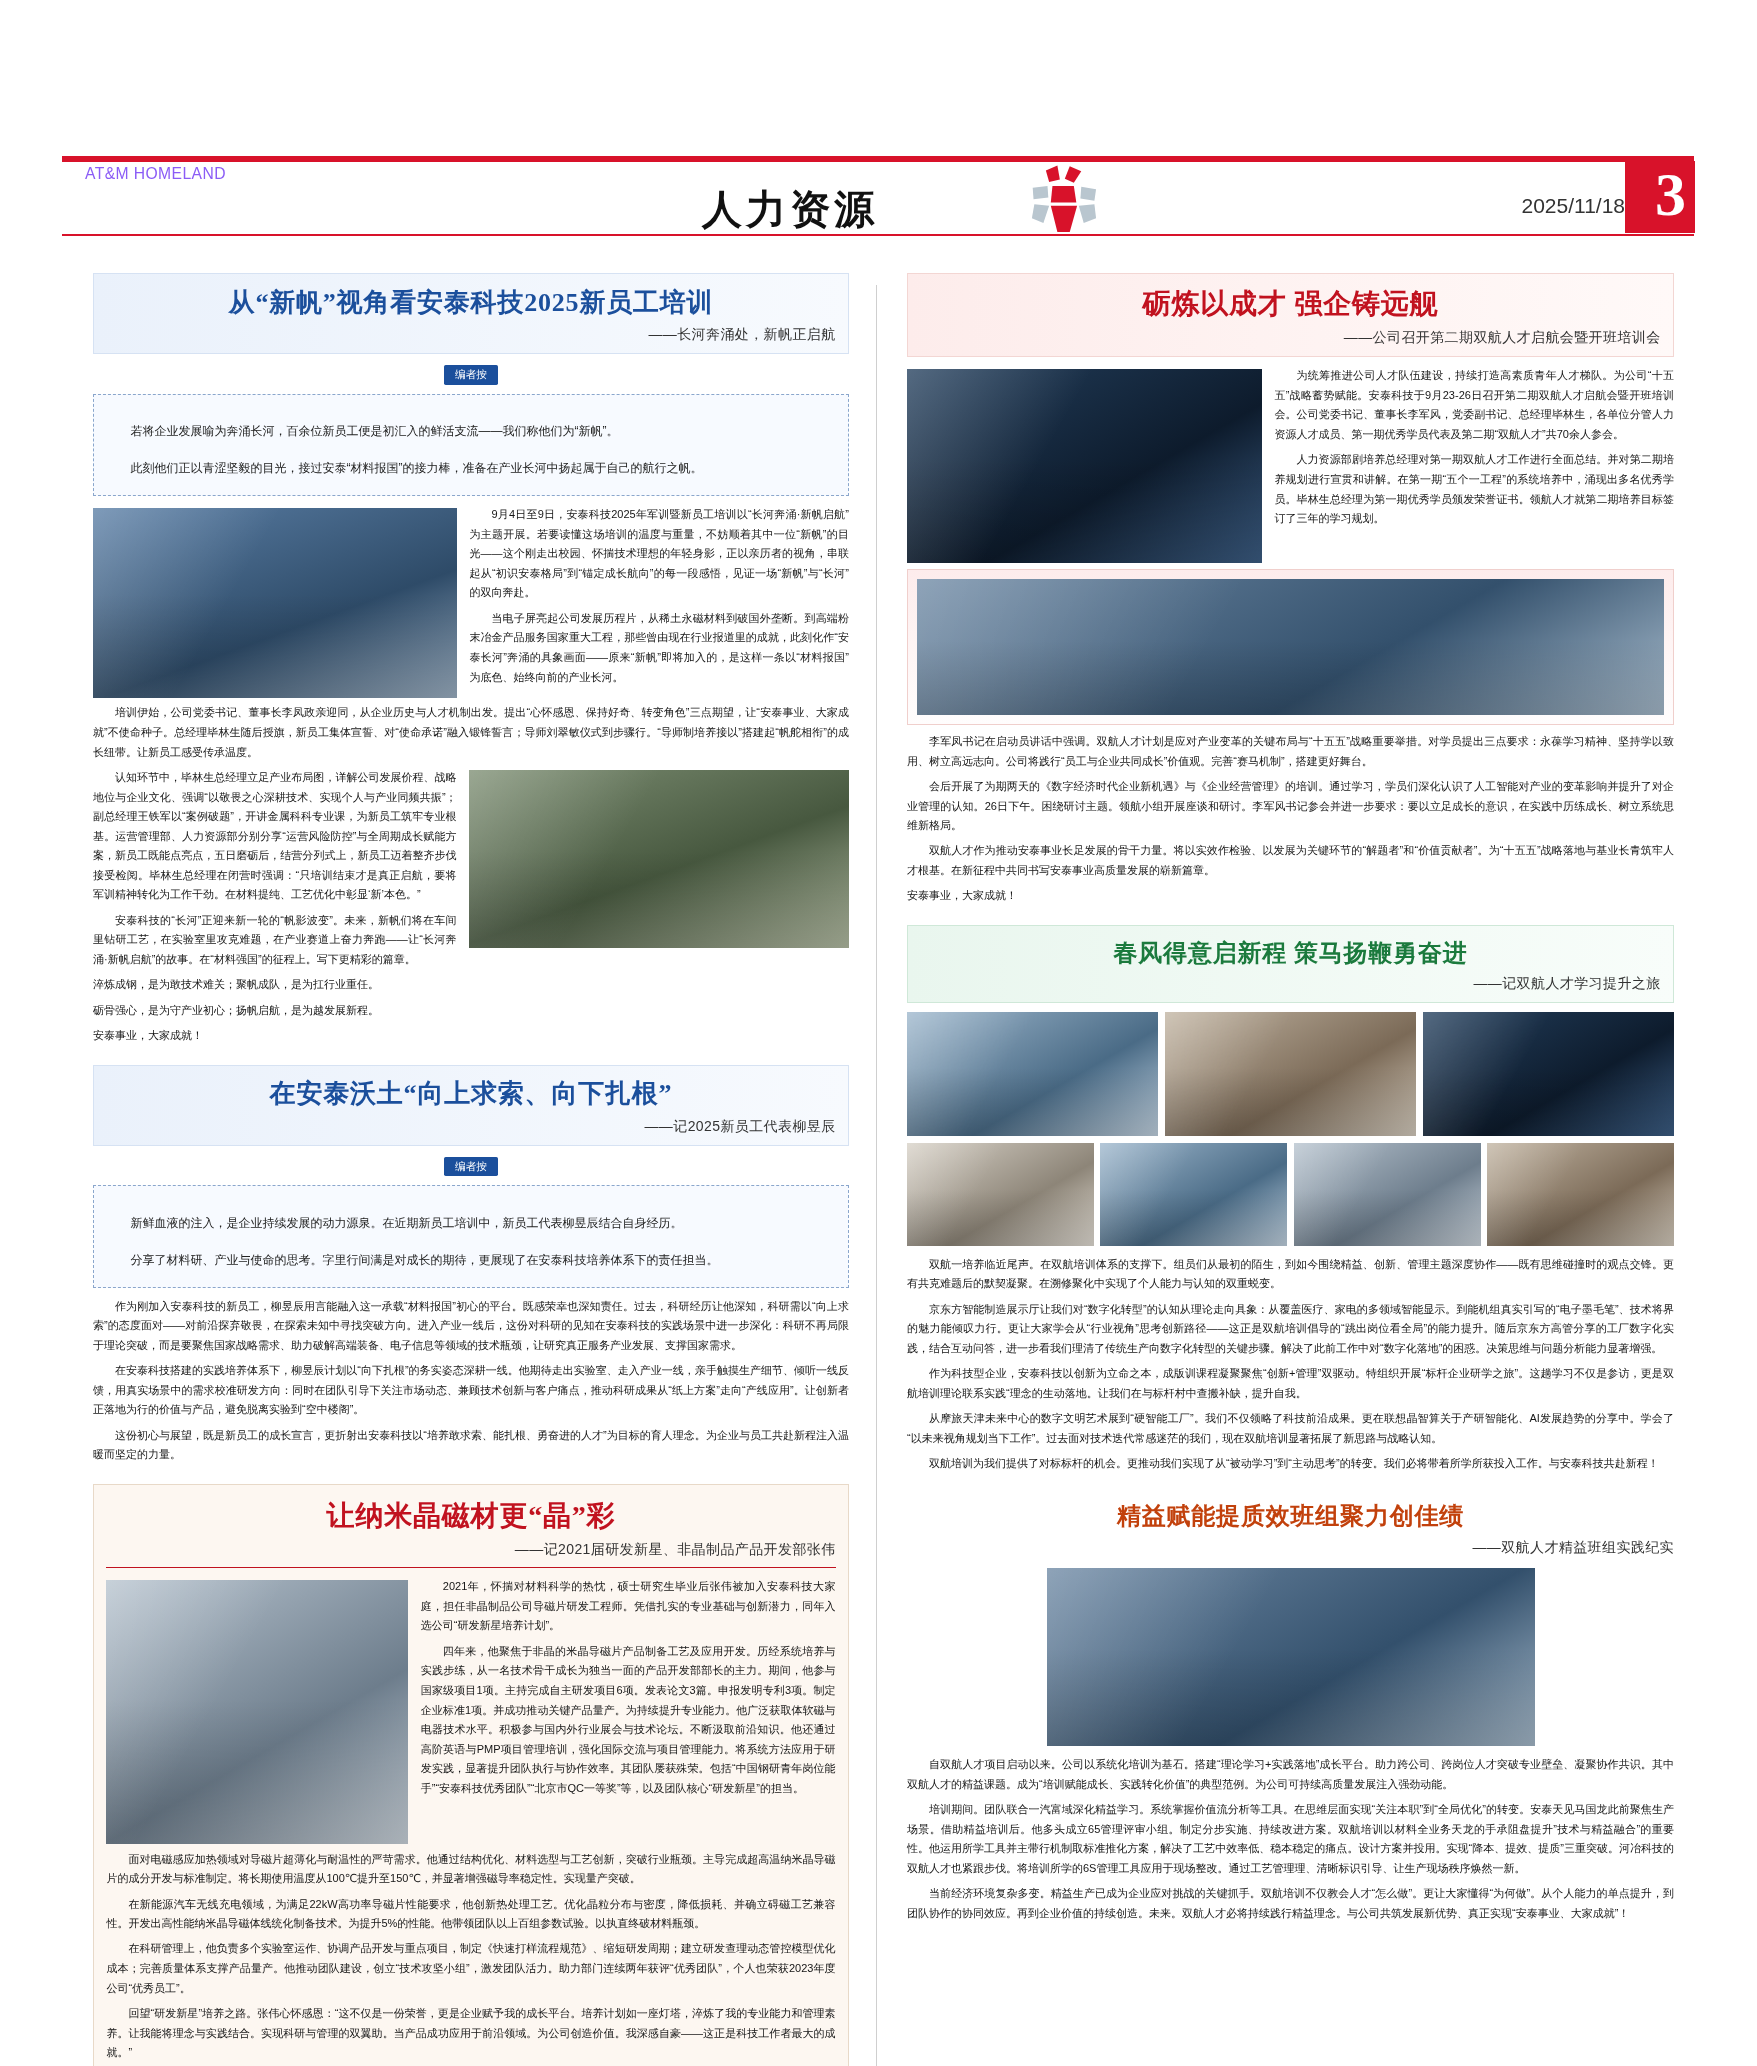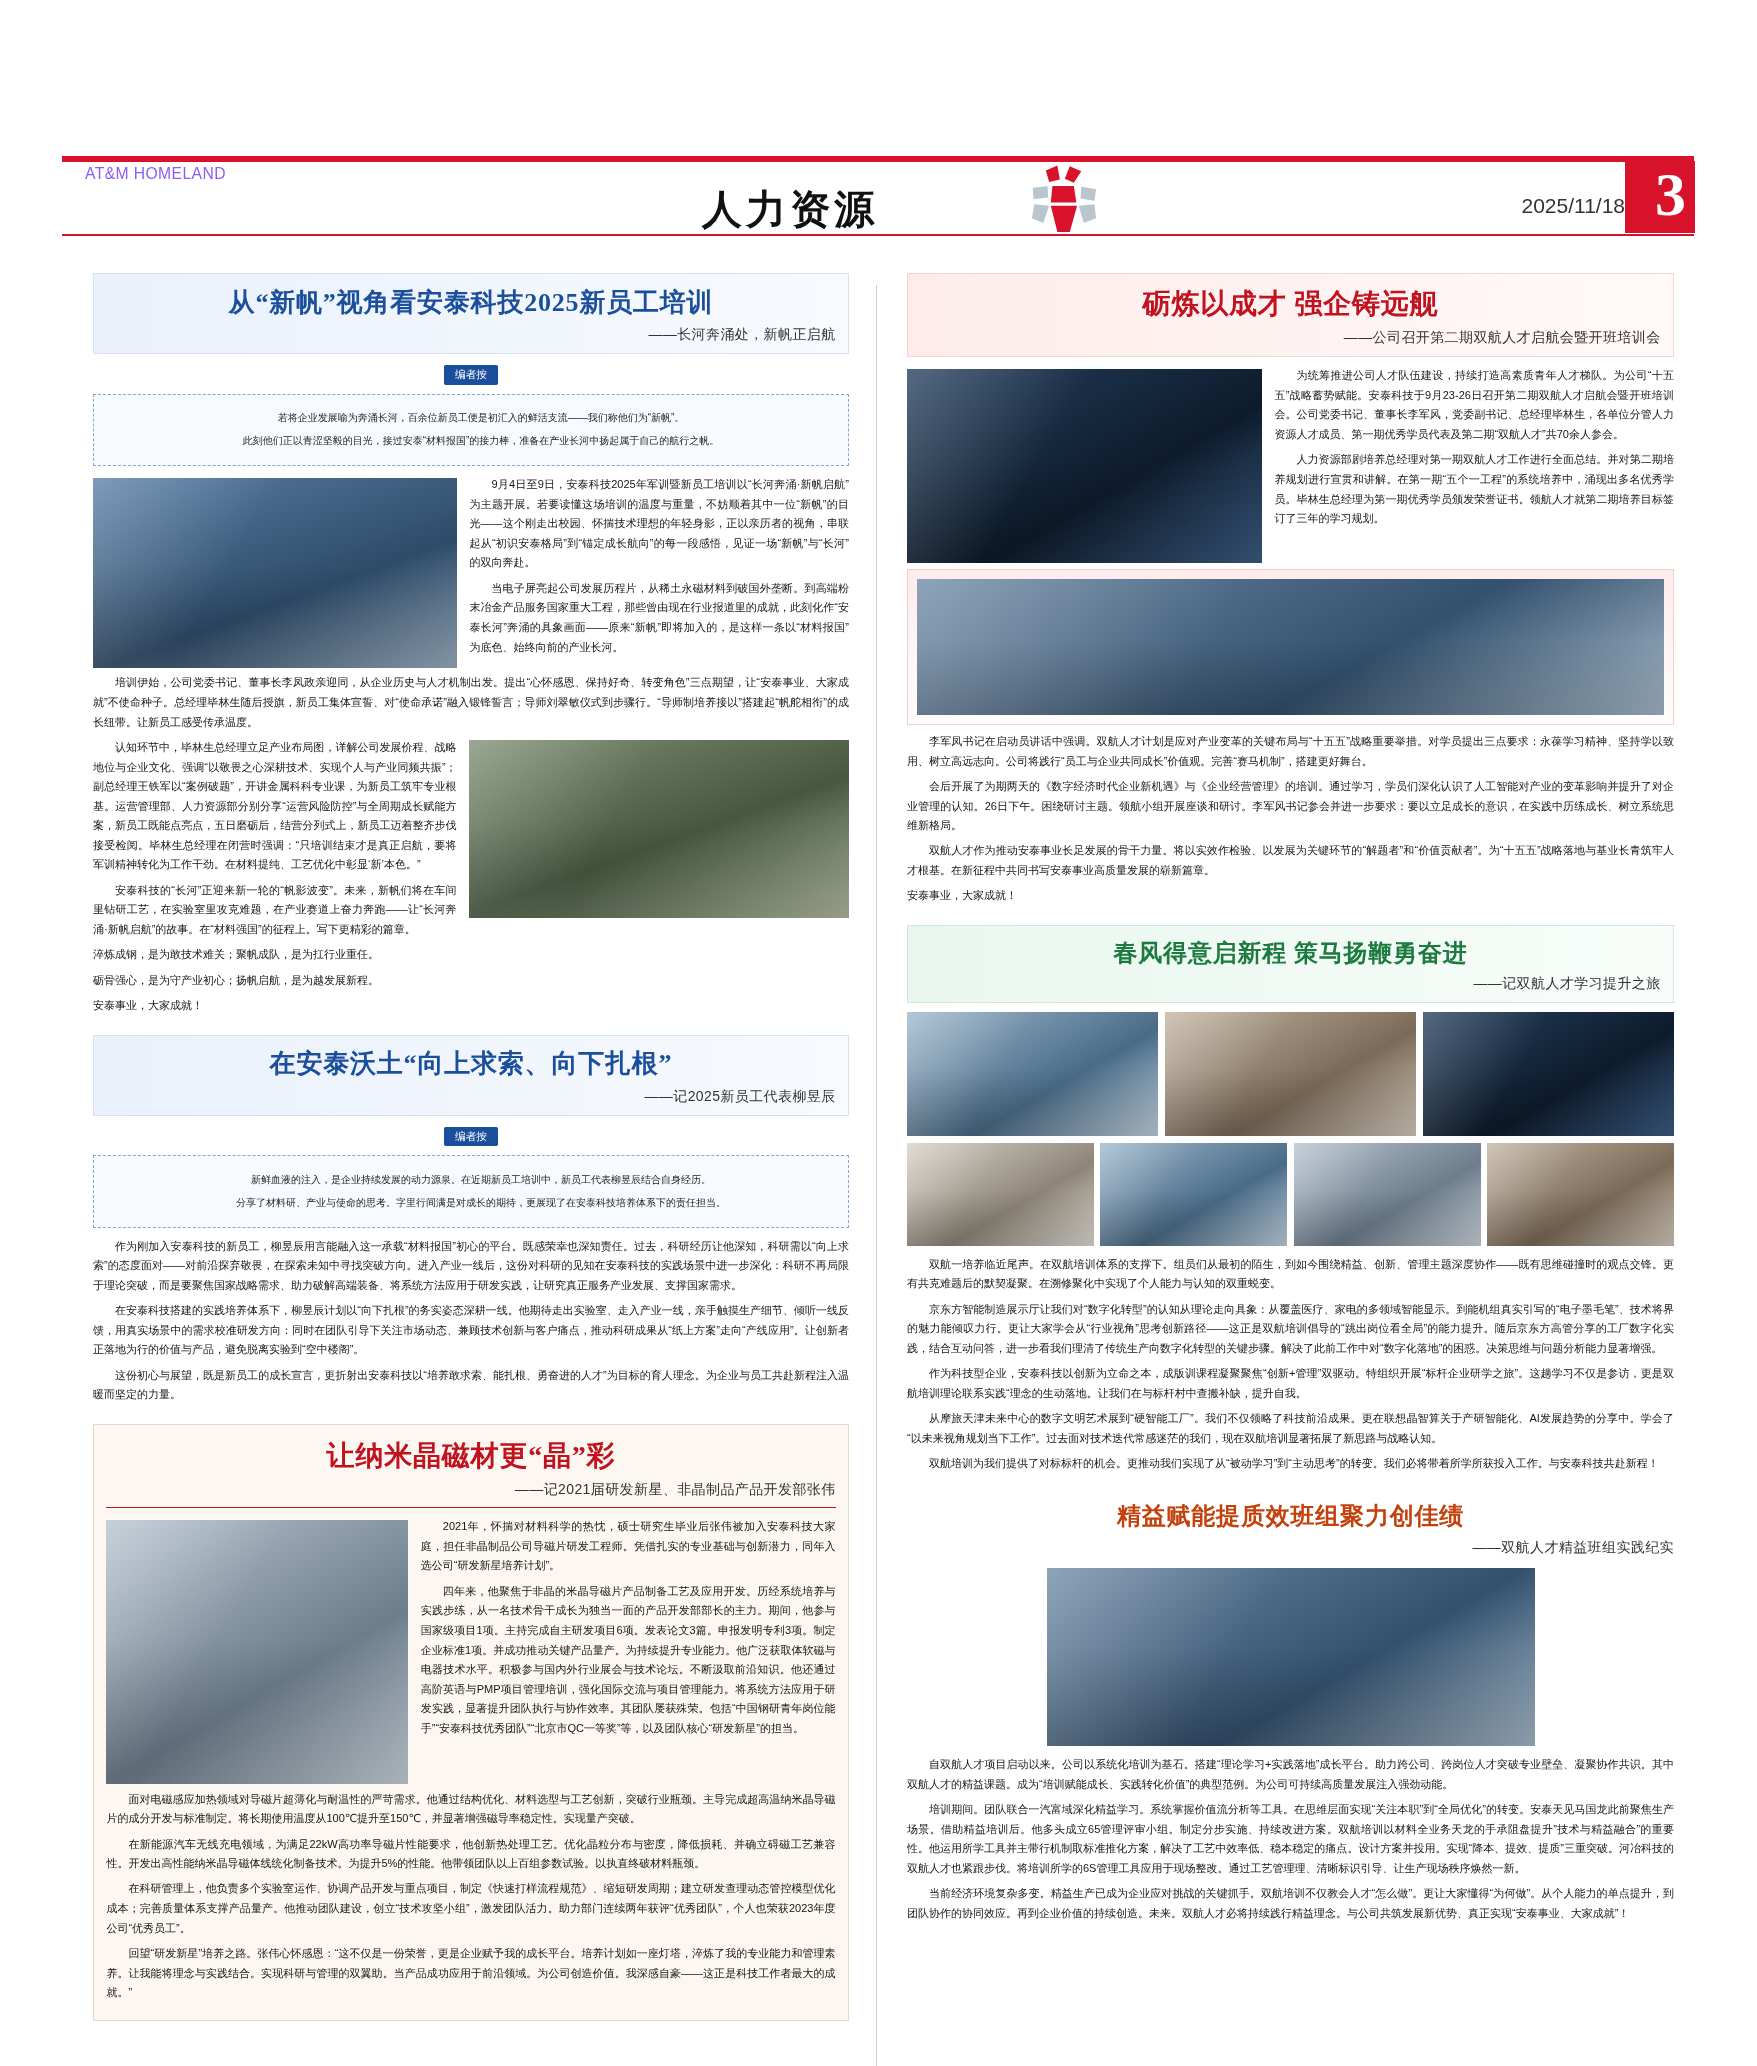--- a/index.html
+++ b/index.html
@@ -29,21 +29,21 @@
   .sub{font-size:14px;color:#333;text-align:right;margin-top:6.6px;letter-spacing:0.4px;}
   .rule-red{height:1.7px;background:#c1121f;margin:7.4px 0 0 0;}
 
   .hdr-band-blue{background:linear-gradient(90deg,#eaf1fb 0%,#f7fafe 100%);padding:10.7px 12.4px 9px 12.4px;border:0.4px solid #d6e2f3;}
   .hdr-band-red{background:linear-gradient(90deg,#fdeceb 0%,#fff9f8 100%);padding:10.7px 12.4px 9px 12.4px;border:0.4px solid #f3d6d3;}
   .hdr-band-green{background:linear-gradient(90deg,#e9f6ee 0%,#f8fdfa 100%);padding:10.7px 12.4px 9px 12.4px;border:0.4px solid #cfe8d8;}
   .hdr-band-plain{padding:7.4px 0 2.5px 0;}
 
   .editor-tag{display:inline-block;background:#1b4f9c;color:#fff;font-size:10.7px;padding:2.9px 10.7px;border-radius:1.7px;margin:0 auto;}
   .editor-box{border:0.4px dashed #8aa6cc;background:#f7faff;padding:10.7px 12.4px;margin-top:9px;}
-  .editor-box p{margin:4px 0 5px 0;font-size:10px;line-height:1.75;color:#222;text-indent:2em;text-align:center;}
+  .editor-box p{margin:16px 0 5px 0;font-size:12px;line-height:1.75;color:#222;text-indent:2em;}
   .editor-wrap{text-align:center;margin-top:10.7px;}
 
   .body p{font-size:11px;line-height:1.78;color:#151515;margin:0 0 5.8px 0;text-indent:2em;text-align:justify;}
   .body{margin-top:9px;}
   .center-line{text-align:center;text-indent:0 !important;}
 
   
   .ph{background:#9aa7b4;position:relative;overflow:hidden;}
   .ph::after{content:"";position:absolute;inset:0;background:
     linear-gradient(120deg,rgba(255,255,255,.22),rgba(255,255,255,0) 40%),
@@ -141,21 +141,21 @@
 
       <div class="editor-wrap">
         <span class="editor-tag">编者按</span>
       </div>
       <div class="editor-box">
         <p>新鲜血液的注入，是企业持续发展的动力源泉。在近期新员工培训中，新员工代表柳昱辰结合自身经历。</p>
         <p>分享了材料研、产业与使命的思考。字里行间满是对成长的期待，更展现了在安泰科技培养体系下的责任担当。</p>
       </div>
 
       <div class="body">
-        <p>作为刚加入安泰科技的新员工，柳昱辰用言能融入这一承载“材料报国”初心的平台。既感荣幸也深知责任。过去，科研经历让他深知，科研需以“向上求索”的态度面对——对前沿探弃敬畏，在探索未知中寻找突破方向。进入产业一线后，这份对科研的见知在安泰科技的实践场景中进一步深化：科研不再局限于理论突破，而是要聚焦国家战略需求、助力破解高端装备、将系统方法应用于研发实践，让研究真正服务产业发展、支撑国家需求。</p>
+        <p>作为刚加入安泰科技的新员工，柳昱辰用言能融入这一承载“材料报国”初心的平台。既感荣幸也深知责任。过去，科研经历让他深知，科研需以“向上求索”的态度面对——对前沿探弃敬畏，在探索未知中寻找突破方向。进入产业一线后，这份对科研的见知在安泰科技的实践场景中进一步深化：科研不再局限于理论突破，而是要聚焦国家战略需求、助力破解高端装备、电子信息等领域的技术瓶颈，让研究真正服务产业发展、支撑国家需求。</p>
         <p>在安泰科技搭建的实践培养体系下，柳昱辰计划以“向下扎根”的务实姿态深耕一线。他期待走出实验室、走入产业一线，亲手触摸生产细节、倾听一线反馈，用真实场景中的需求校准研发方向：同时在团队引导下关注市场动态、兼顾技术创新与客户痛点，推动科研成果从“纸上方案”走向“产线应用”。让创新者正落地为行的价值与产品，避免脱离实验到“空中楼阁”。</p>
         <p>这份初心与展望，既是新员工的成长宣言，更折射出安泰科技以“培养敢求索、能扎根、勇奋进的人才”为目标的育人理念。为企业与员工共赴新程注入温暖而坚定的力量。</p>
       </div>
     </div>
 
     <div class="art" style="background:#fdf7f1;border:0.4px solid #e8d9c8;padding:11.6px 12.4px;">
       <div class="art-head">
         <div class="h-red">让纳米晶磁材更“晶”彩</div>
       </div>
       <div class="sub">——记2021届研发新星、非晶制品产品开发部张伟</div>

